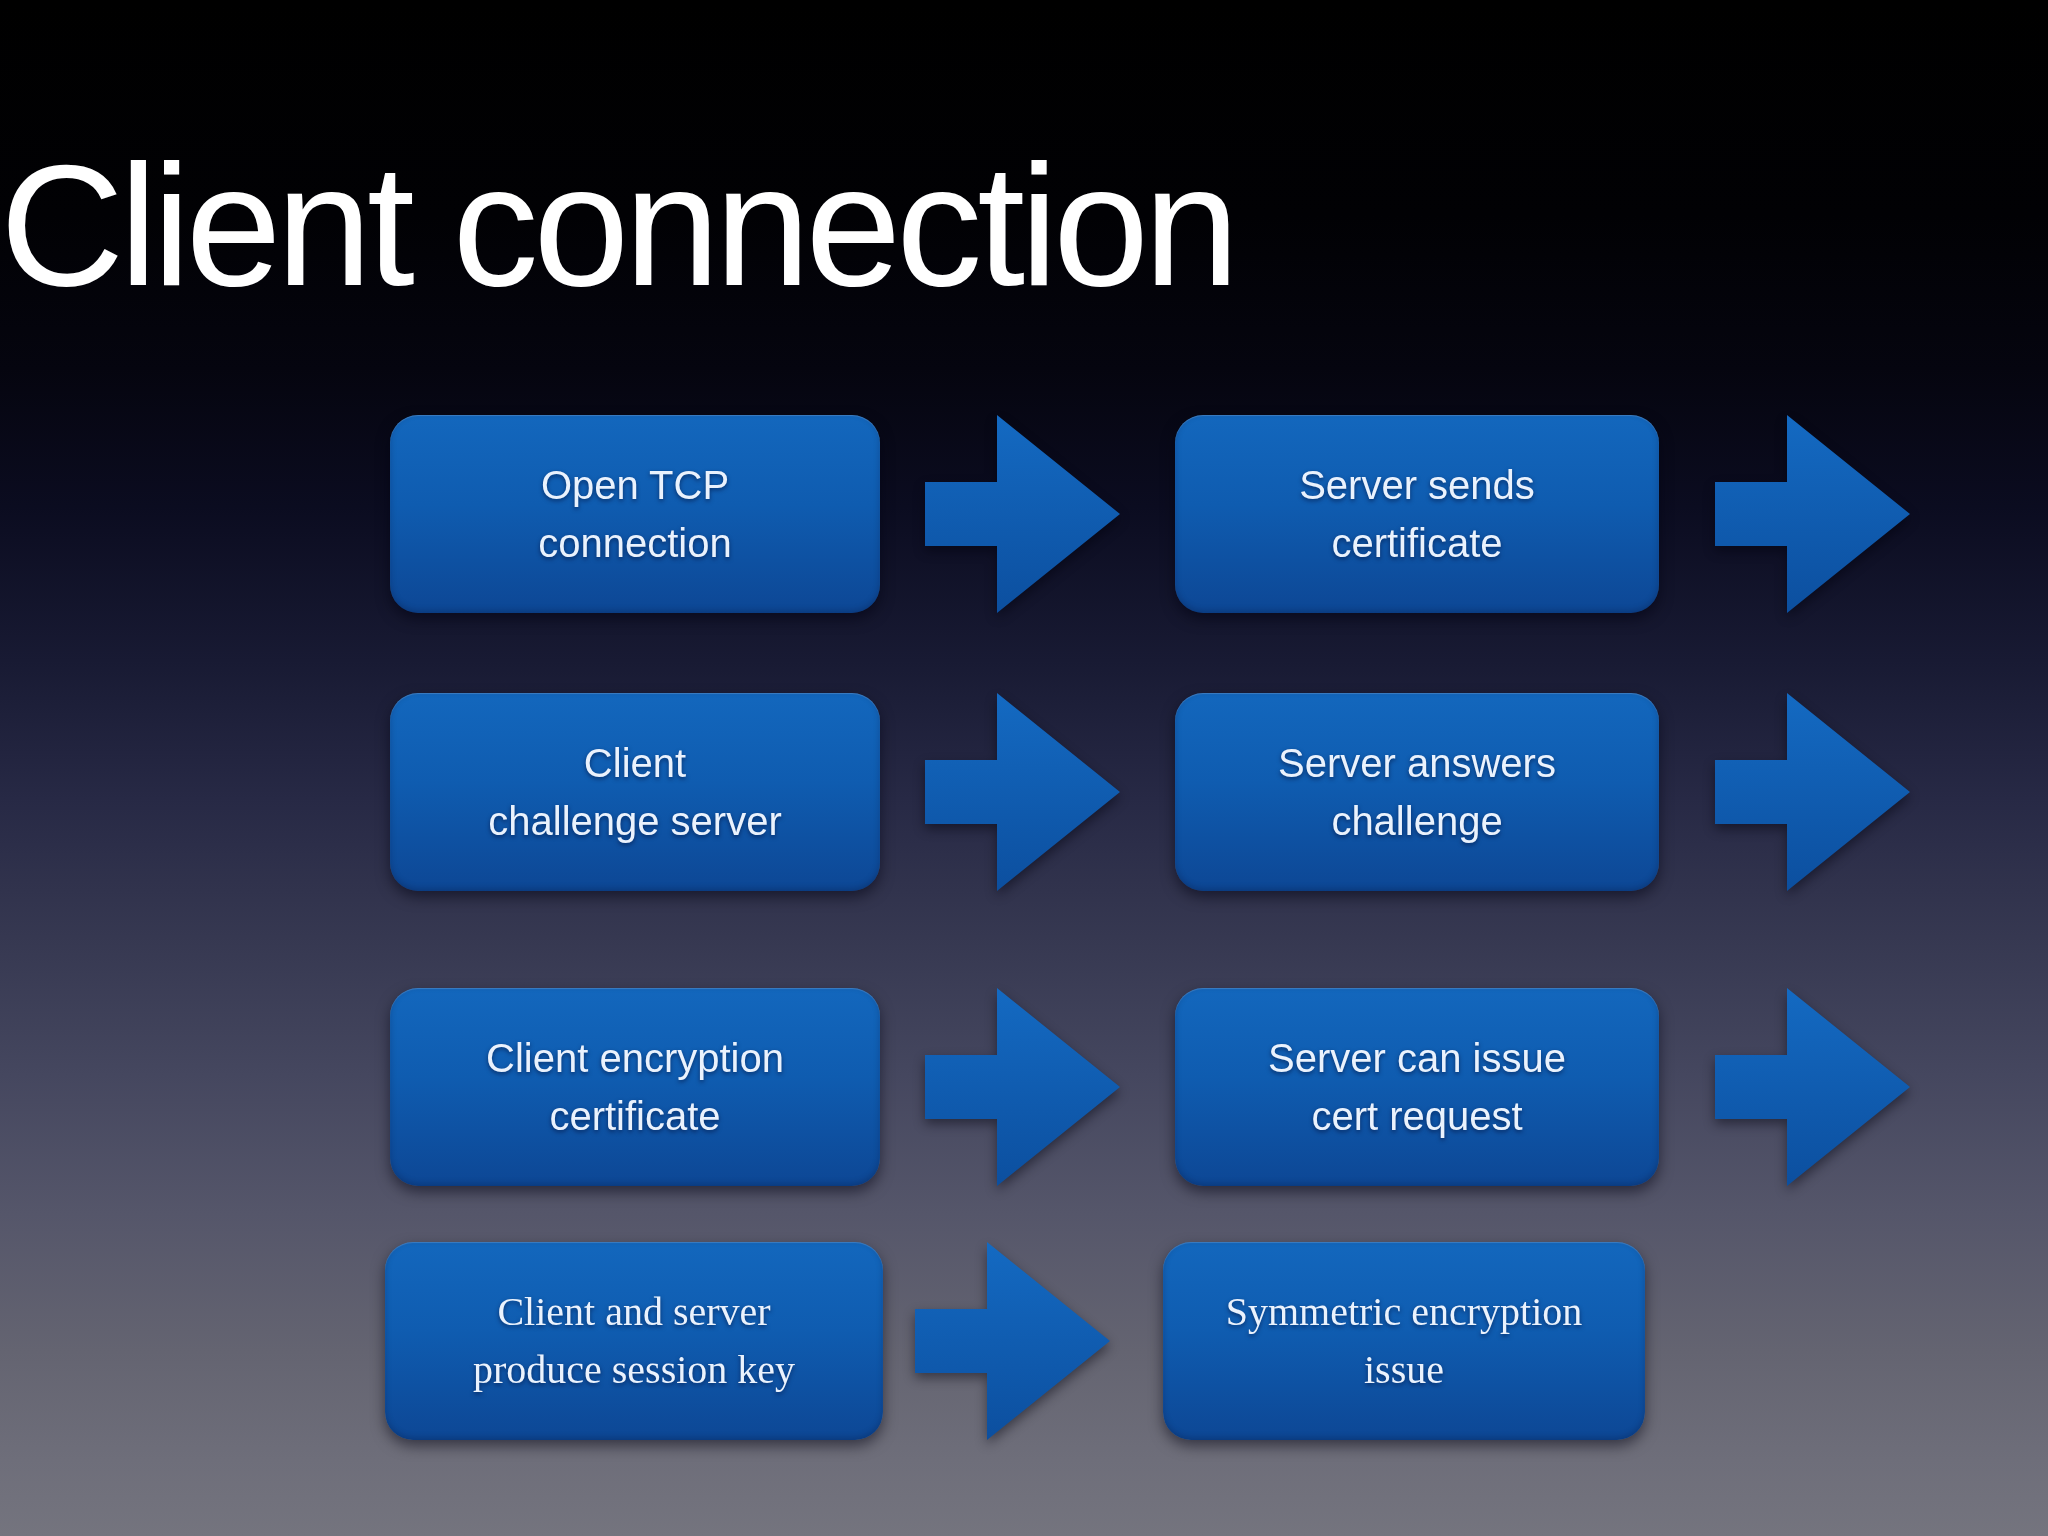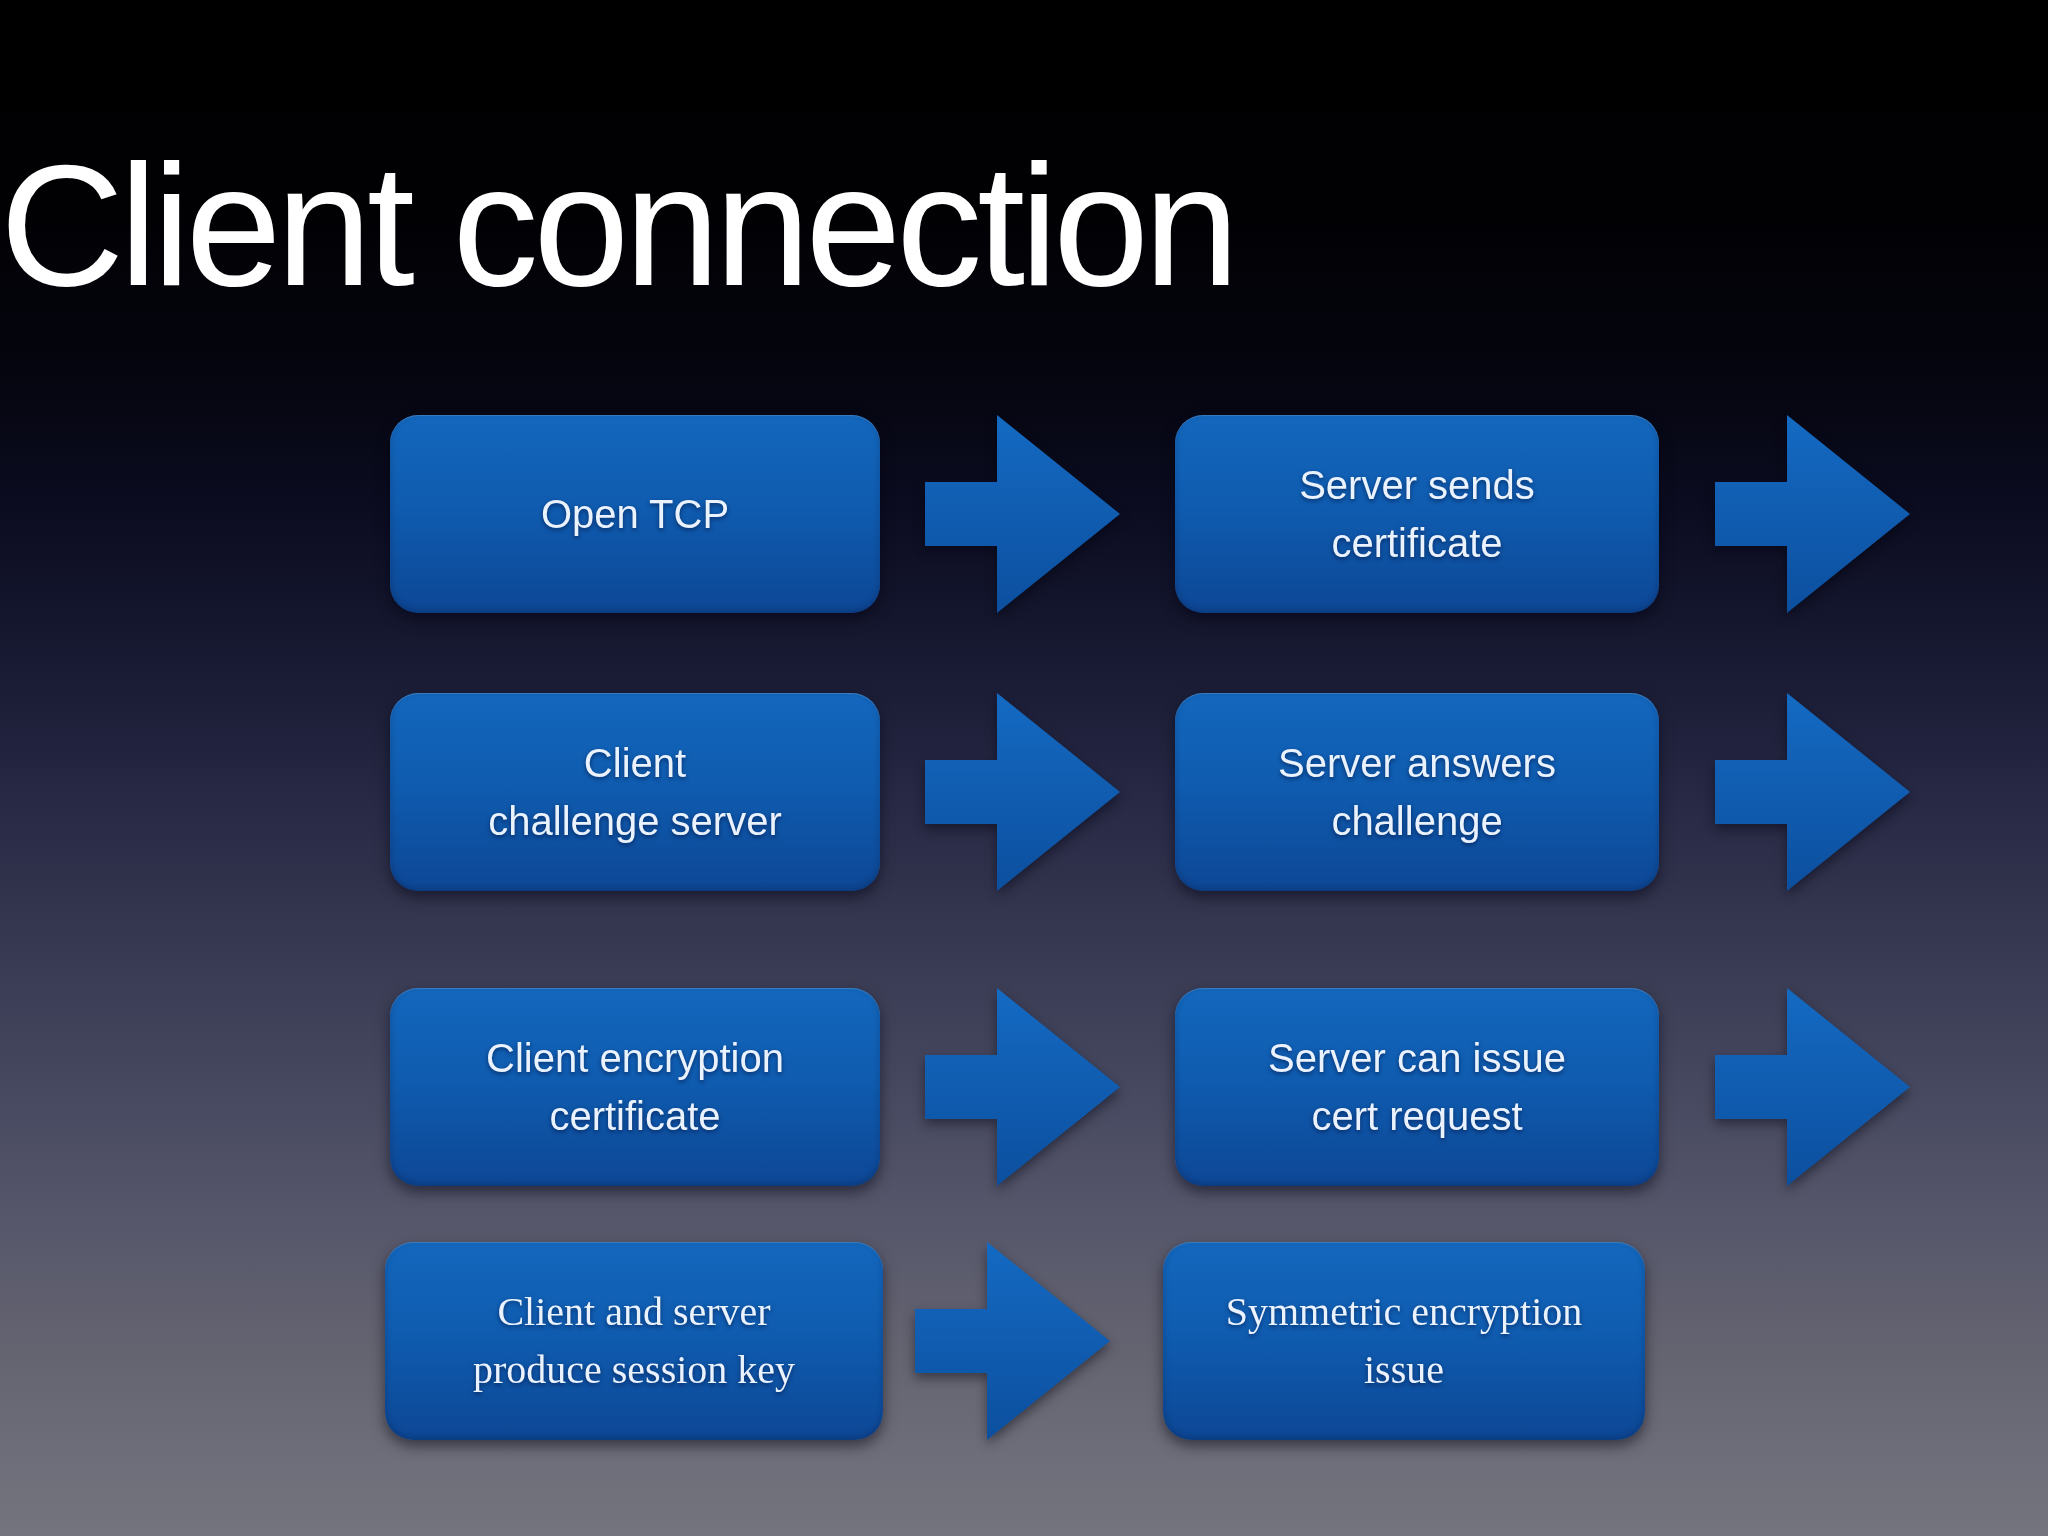--- a/index.html
+++ b/index.html
@@ -92,20 +92,21 @@
   </defs>
 </svg>
 
 <div class="slide">
 
   <div class="title">Client connection</div>
 
   <div class="row row1">
     <div class="box box-client">
       <div>Open TCP</div>
+      <div>connection</div>
     </div>
     <svg class="arrow arrow-mid" viewBox="0 0 195 198">
       <polygon points="0,67 72,67 72,0 195,99 72,198 72,131 0,131" fill="url(#arrowGrad)"></polygon>
     </svg>
     <div class="box box-server">
       <div>Server sends</div>
       <div>certificate</div>
     </div>
     <svg class="arrow arrow-trail" viewBox="0 0 195 198">
       <polygon points="0,67 72,67 72,0 195,99 72,198 72,131 0,131" fill="url(#arrowGrad)"></polygon>

